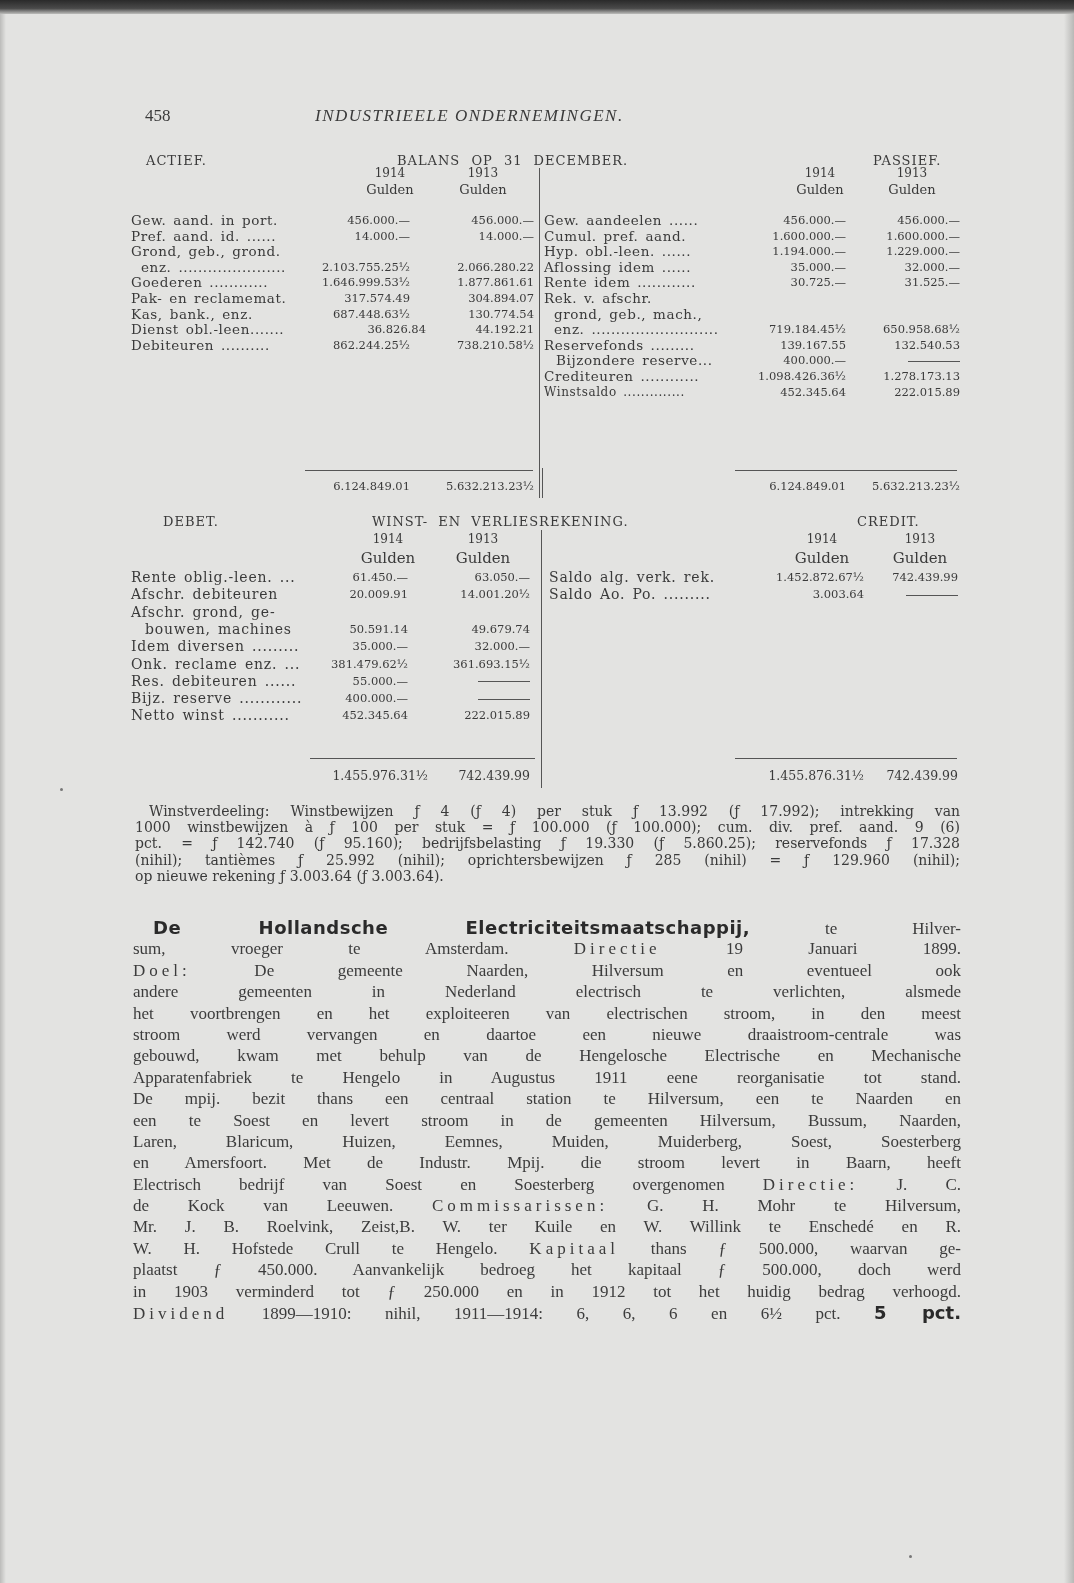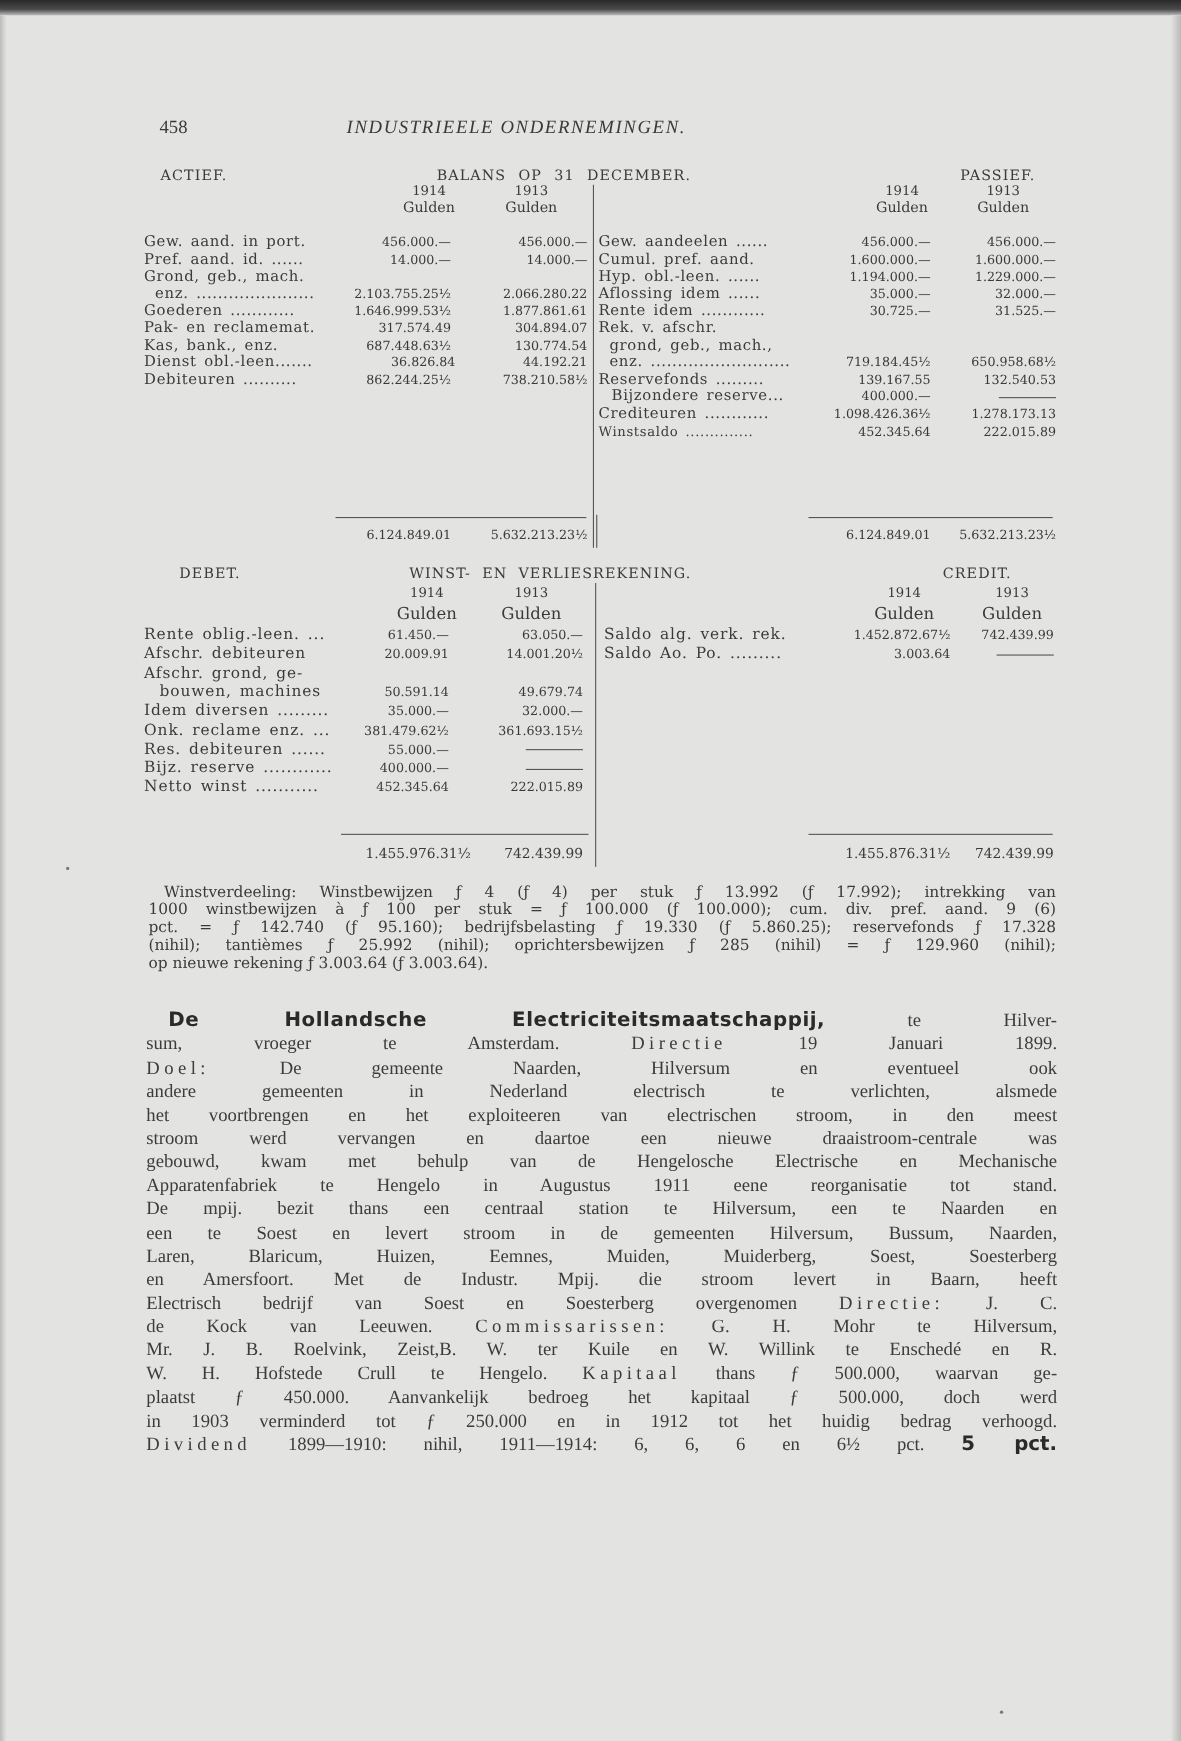--- a/index.html
+++ b/index.html
@@ -75,21 +75,21 @@
         <span class="lbl" style="left:131px;letter-spacing:0.6px;word-spacing:2px;font-size:13.5px;">Gew. aand. in port.</span>
         <span class="num" style="left:300px;width:110px;">456.000.—</span>
         <span class="num" style="left:420px;width:114px;">456.000.—</span>
       </div>
       <div class="row" style="left:0;top:228.6px;">
         <span class="lbl" style="left:131px;letter-spacing:0.6px;word-spacing:2px;font-size:13.5px;">Pref. aand. id. ......</span>
         <span class="num" style="left:300px;width:110px;">14.000.—</span>
         <span class="num" style="left:420px;width:114px;">14.000.—</span>
       </div>
       <div class="row" style="left:0;top:244.2px;">
-        <span class="lbl" style="left:131px;letter-spacing:0.6px;word-spacing:2px;font-size:13.5px;">Grond, geb., mach.</span>
+        <span class="lbl" style="left:131px;letter-spacing:0.6px;word-spacing:2px;font-size:13.5px;">Grond, geb., grond.</span>
         <span class="num" style="left:300px;width:110px;"></span>
         <span class="num" style="left:420px;width:114px;"></span>
       </div>
       <div class="row" style="left:0;top:259.8px;">
         <span class="lbl" style="left:141px;letter-spacing:0.6px;word-spacing:2px;font-size:13.5px;">enz. ......................</span>
         <span class="num" style="left:300px;width:110px;">2.103.755.25½</span>
         <span class="num" style="left:420px;width:114px;">2.066.280.22</span>
       </div>
       <div class="row" style="left:0;top:275.4px;">
         <span class="lbl" style="left:131px;letter-spacing:0.6px;word-spacing:2px;font-size:13.5px;">Goederen ............</span>
@@ -101,21 +101,21 @@
         <span class="num" style="left:300px;width:110px;">317.574.49</span>
         <span class="num" style="left:420px;width:114px;">304.894.07</span>
       </div>
       <div class="row" style="left:0;top:306.6px;">
         <span class="lbl" style="left:131px;letter-spacing:0.6px;word-spacing:2px;font-size:13.5px;">Kas, bank., enz.</span>
         <span class="num" style="left:300px;width:110px;">687.448.63½</span>
         <span class="num" style="left:420px;width:114px;">130.774.54</span>
       </div>
       <div class="row" style="left:0;top:322.2px;">
         <span class="lbl" style="left:131px;letter-spacing:0.6px;word-spacing:2px;font-size:13.5px;">Dienst obl.-leen.......</span>
-        <span class="num" style="left:304px;width:110px;">36.826.84</span>
+        <span class="num" style="left:316px;width:110px;">36.826.84</span>
         <span class="num" style="left:420px;width:114px;">44.192.21</span>
       </div>
       <div class="row" style="left:0;top:337.8px;">
         <span class="lbl" style="left:131px;letter-spacing:0.6px;word-spacing:2px;font-size:13.5px;">Debiteuren ..........</span>
         <span class="num" style="left:300px;width:110px;">862.244.25½</span>
         <span class="num" style="left:420px;width:114px;">738.210.58½</span>
       </div>
     </div>
   <div id="liabs">
       <div class="row" style="left:0;top:213px;">

